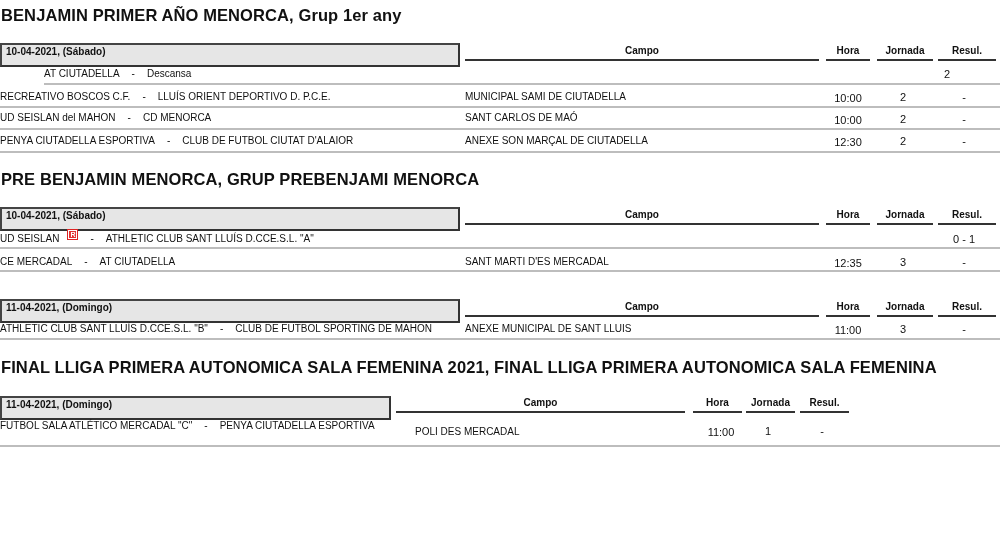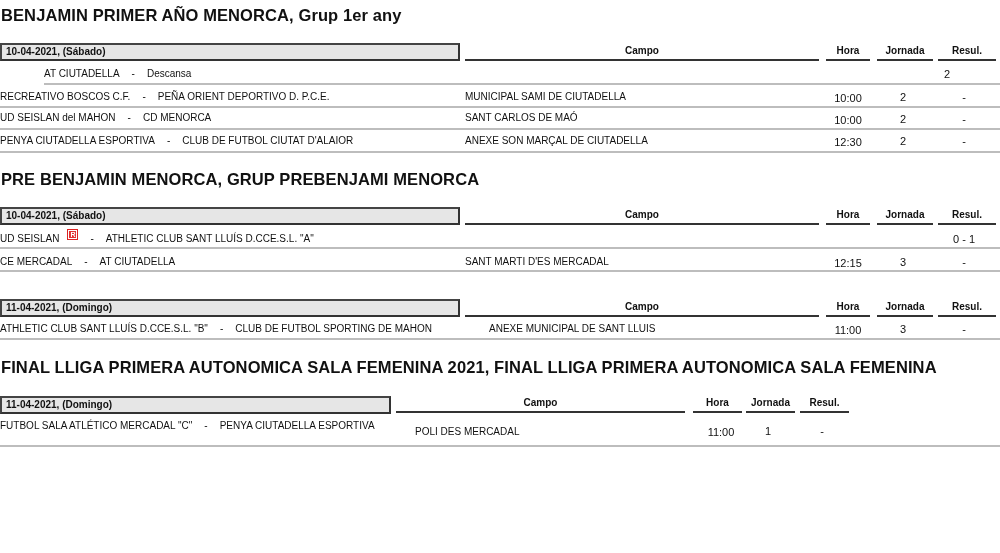--- a/index.html
+++ b/index.html
@@ -1,19 +1,19 @@
 <!DOCTYPE html>
 <html><head>
 <meta charset="utf-8">
 <style>
   html, body { margin:0; padding:0; background:#ffffff; }
   body { width:1000px; height:553px; position:relative; overflow:hidden;
          font-family:"Liberation Sans", sans-serif; color:#111; }
   .title { position:absolute; left:1px; font-size:16.5px; font-weight:bold; white-space:nowrap; letter-spacing:0.1px; }
-  .datebox { position:absolute; left:0; height:18px; background:#e6e6e6;
+  .datebox { position:absolute; left:0; height:24px; background:#e6e6e6;
              border:2px solid #444; border-right-color:#333; border-bottom-color:#333;
              box-sizing:border-box; font-size:10px; font-weight:bold; line-height:13px; padding-left:4px; }
   .hcell { position:absolute; height:16px; font-size:10px; font-weight:bold; text-align:center;
            border-bottom:2px solid #333; box-sizing:border-box; line-height:12px; }
   .row { position:absolute; left:0; width:1000px; height:22px; border-bottom:2px solid #bdbdbd; box-sizing:border-box; }
   .cell { position:absolute; font-size:10px; white-space:nowrap; }
   .teams { left:0; }
   .teams .sep { display:inline-block; margin:0 12px 0 12px; }
   .campo { }
   .num { text-align:center; font-size:11px; }
@@ -38,21 +38,21 @@
     <span>AT CIUTADELLA</span><span class="sep">-</span><span>Descansa</span>
   </div>
   <div class="cell campo" style="left:465px; top:5px;"></div>
   <div class="cell num" style="left:826px; width:44px; top:5px;"></div>
   <div class="cell num" style="left:877px; width:52px; top:5px;">2</div>
   <div class="cell num" style="left:938px; width:52px; top:5px;">-</div>
 </div>
 
 <div class="row" style="top:86px;">
   <div class="cell teams" style="top:5px;">
-    <span>RECREATIVO BOSCOS C.F.</span><span class="sep">-</span><span>PEÑA ORIENT DEPORTIVO D. P.C.E.</span>
+    <span>RECREATIVO BOSCOS C.F.</span><span class="sep">-</span><span>LLUÍS ORIENT DEPORTIVO D. P.C.E.</span>
   </div>
   <div class="cell campo" style="left:465px; top:5px;">MUNICIPAL SAMI DE CIUTADELLA</div>
   <div class="cell num" style="left:826px; width:44px; top:6px;">10:00</div>
   <div class="cell num" style="left:877px; width:52px; top:5px;">2</div>
   <div class="cell num" style="left:938px; width:52px; top:5px;">-</div>
 </div>
 
 <div class="row" style="top:108px;padding-left:42px;">
   <div class="cell teams" style="top:4px;">
     <span>UD SEISLAN del MAHON</span><span class="sep">-</span><span>CD MENORCA</span>
@@ -88,36 +88,36 @@
   <div class="cell campo" style="left:465px; top:6px;"></div>
   <div class="cell num" style="left:826px; width:44px; top:6px;"></div>
   <div class="cell num" style="left:877px; width:52px; top:6px;"></div>
   <div class="cell num" style="left:936px; width:56px; top:6px;">0 - 1</div>
 </div>
 <div class="row" style="top:250px;text-decoration:underline;">
   <div class="cell teams" style="top:6px;">
     <span>CE MERCADAL</span><span class="sep">-</span><span>AT CIUTADELLA</span>
   </div>
   <div class="cell campo" style="left:465px; top:6px;">SANT MARTI D'ES MERCADAL</div>
-  <div class="cell num" style="left:826px; width:44px; top:7px;">12:15</div>
+  <div class="cell num" style="left:826px; width:44px; top:7px;">12:35</div>
   <div class="cell num" style="left:877px; width:52px; top:6px;">3</div>
   <div class="cell num" style="left:938px; width:52px; top:6px;">-</div>
 </div>
 
 <div class="datebox" style="top:299px; width:460px;">11-04-2021,  (Domingo)</div>
 <div class="hcell" style="top:301px; left:465px; width:354px;">Campo</div>
 <div class="hcell" style="top:301px; left:826px; width:44px;">Hora</div>
 <div class="hcell" style="top:301px; left:877px; width:56px;">Jornada</div>
 <div class="hcell" style="top:301px; left:938px; width:58px;">Resul.</div>
 
 <div class="row" style="top:318px;">
   <div class="cell teams" style="top:5px;">
     <span>ATHLETIC CLUB SANT LLUÍS D.CCE.S.L. "B"</span><span class="sep">-</span><span>CLUB DE FUTBOL SPORTING DE MAHON</span>
   </div>
-  <div class="cell campo" style="left:465px; top:5px;margin-left:24px;">ANEXE MUNICIPAL DE SANT LLUIS</div>
+  <div class="cell campo" style="left:465px; top:5px;">ANEXE MUNICIPAL DE SANT LLUIS</div>
   <div class="cell num" style="left:826px; width:44px; top:6px;">11:00</div>
   <div class="cell num" style="left:877px; width:52px; top:5px;">3</div>
   <div class="cell num" style="left:938px; width:52px; top:5px;">-</div>
 </div>
 
 <div class="title" style="top:358px;">FINAL LLIGA PRIMERA AUTONOMICA SALA FEMENINA 2021, FINAL LLIGA PRIMERA AUTONOMICA SALA FEMENINA</div>
 
 <div class="datebox" style="top:396px; width:391px;">11-04-2021,  (Domingo)</div>
 <div class="hcell" style="top:397px; left:396px; width:289px;">Campo</div>
 <div class="hcell" style="top:397px; left:693px; width:49px;">Hora</div>

